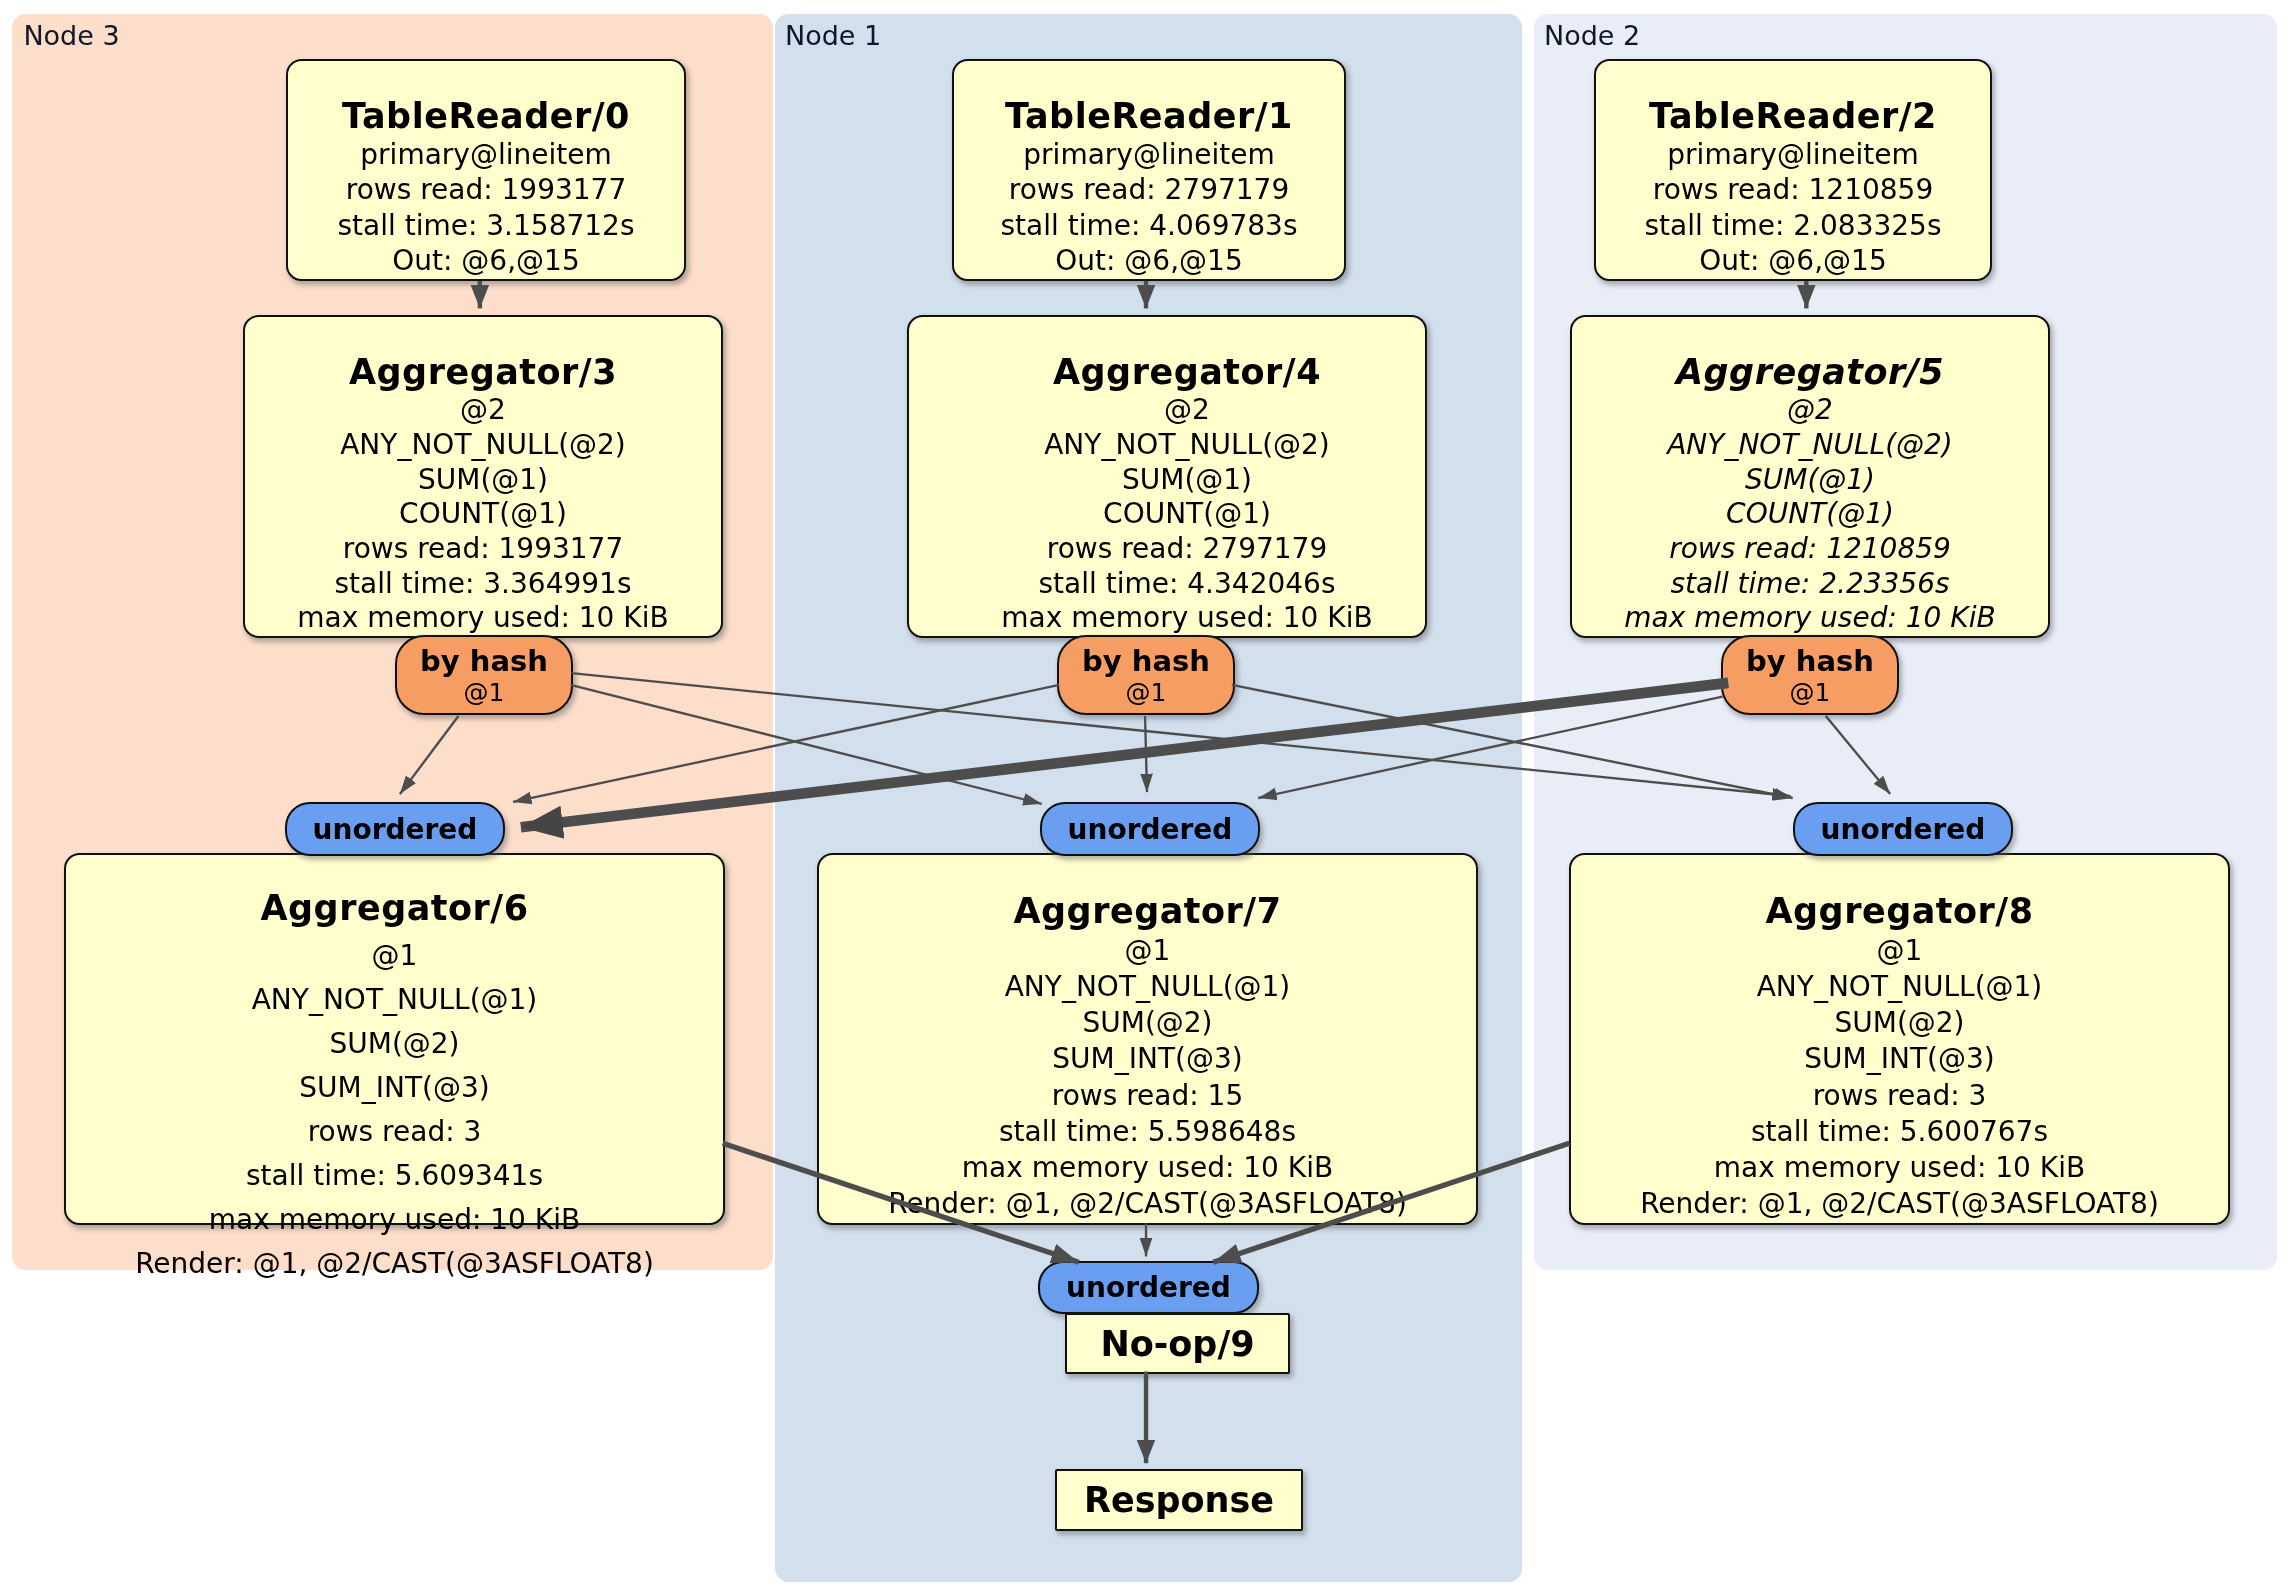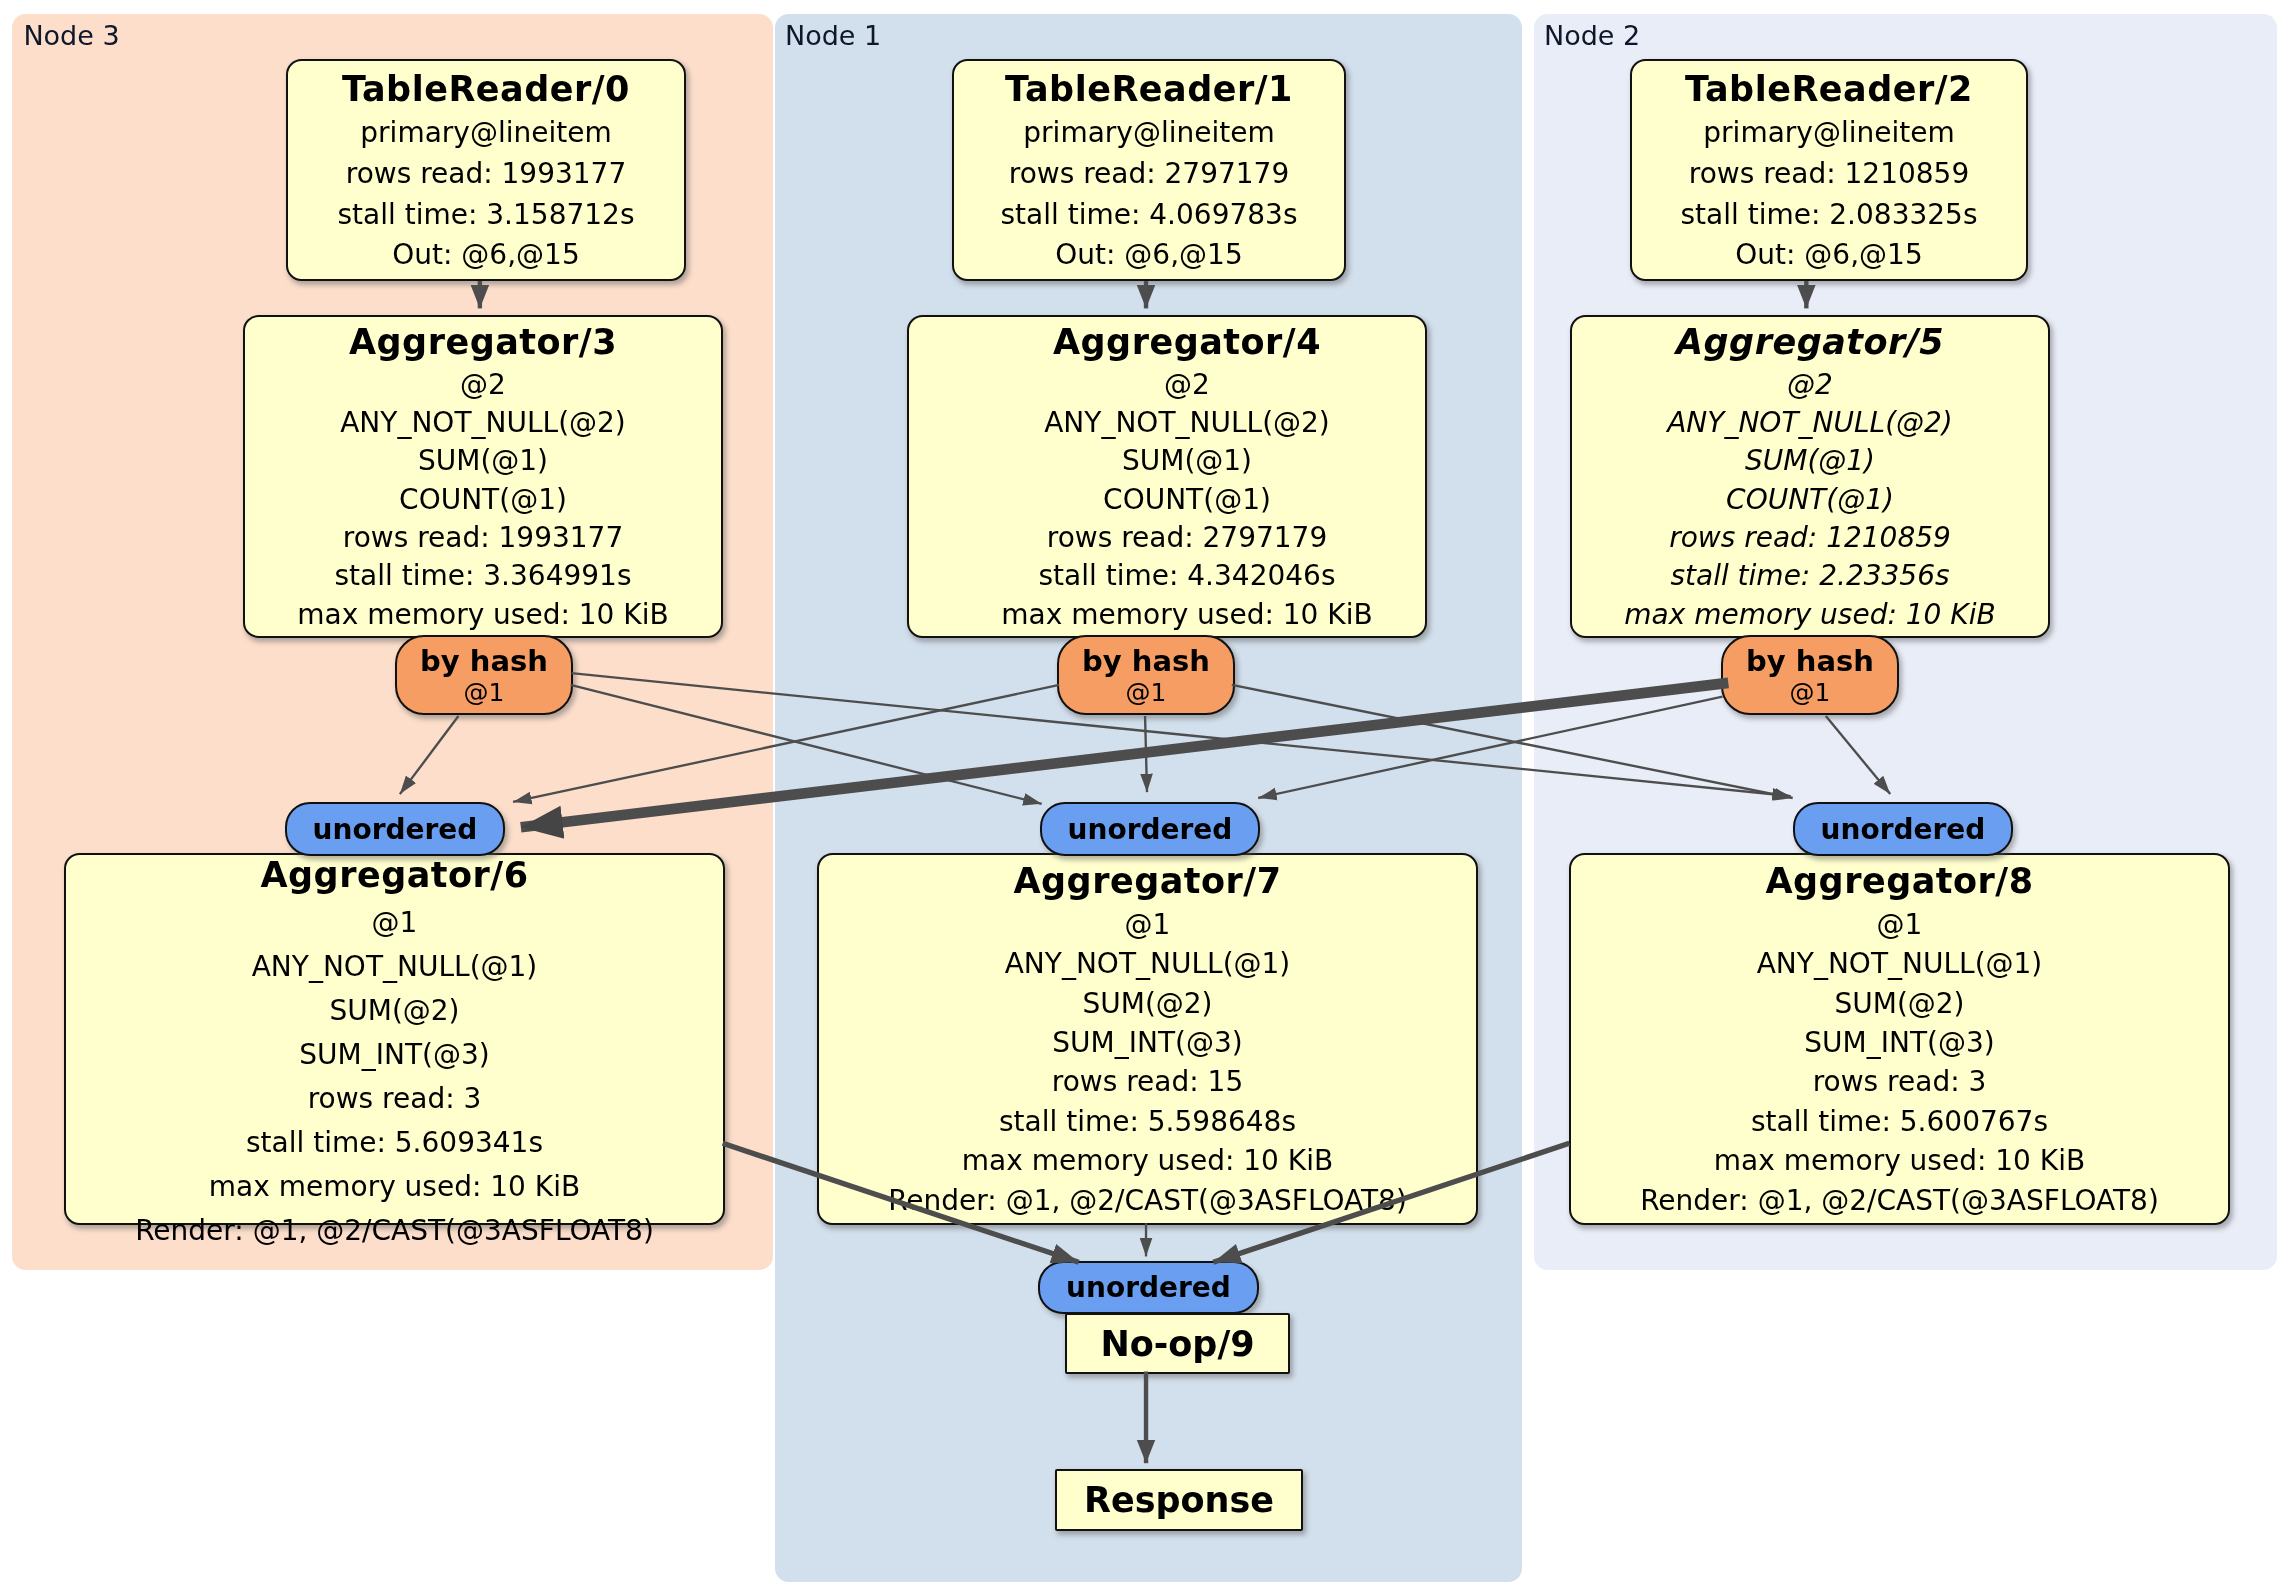--- a/index.html
+++ b/index.html
@@ -14,21 +14,21 @@
   .panel{position:absolute;border-radius:13.7px;}
   .panel-label{position:absolute;font-size:27px;color:#0f172a;}
 
   .proc{
     position:absolute;background:var(--boxfill);
     border:2.4px solid var(--ink);border-radius:15.6px;
     display:flex;flex-direction:column;justify-content:space-evenly;align-items:center;
     box-shadow:2.9px 3.9px 4.9px rgba(90,90,90,0.45);
     text-align:center;z-index:3;
   }
-  .proc .t{font-weight:bold;font-size:35px;letter-spacing:0.5px;}
+  .proc .t{font-weight:bold;font-size:35px;letter-spacing:0.5px;margin-top:33px;}
   .proc .l{font-size:28px;}
 
   .pill{
     position:absolute;display:flex;flex-direction:column;justify-content:center;align-items:center;
     border:2.4px solid var(--ink);box-shadow:2.9px 3.9px 4.9px rgba(90,90,90,0.45);
     text-align:center;z-index:4;
   }
   .router{background:var(--router);border-radius:29px;}
   .router .t{font-weight:bold;font-size:29px;}
   .router .s{font-size:25px;}
@@ -77,21 +77,21 @@
     <div class="l">stall time: 3.158712s</div>
     <div class="l">Out: @6,@15</div>
   </div>
   <div class="proc" style="left:952px;top:59px;width:390px;height:218px;">
     <div class="t">TableReader/1</div>
     <div class="l">primary@lineitem</div>
     <div class="l">rows read: 2797179</div>
     <div class="l">stall time: 4.069783s</div>
     <div class="l">Out: @6,@15</div>
   </div>
-  <div class="proc" style="left:1630px;top:59px;width:394px;height:218px;">
+  <div class="proc" style="left:1594px;top:59px;width:394px;height:218px;">
     <div class="t">TableReader/2</div>
     <div class="l">primary@lineitem</div>
     <div class="l">rows read: 1210859</div>
     <div class="l">stall time: 2.083325s</div>
     <div class="l">Out: @6,@15</div>
   </div>
 
   <div class="proc" style="left:243px;top:315px;width:476px;height:319px;">
     <div class="t">Aggregator/3</div>
     <div class="l">@2</div>

